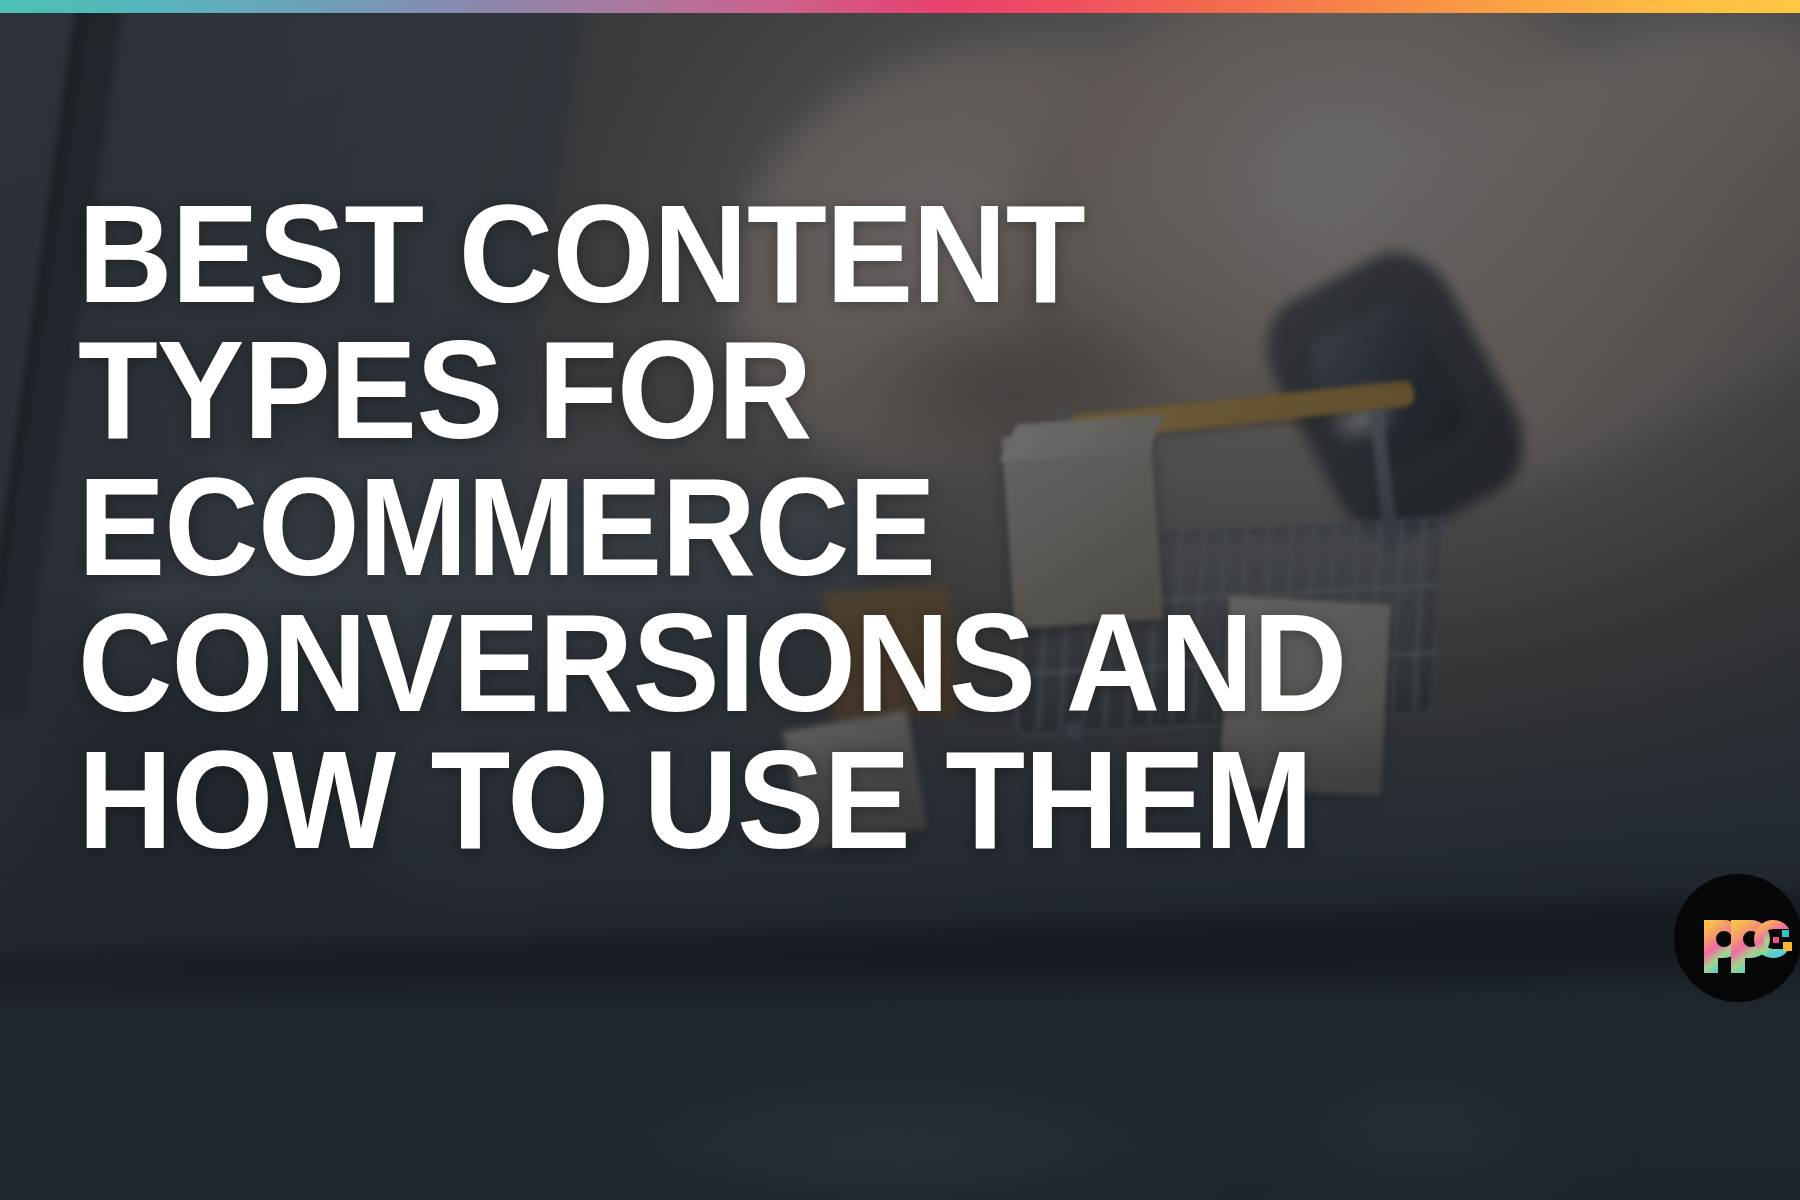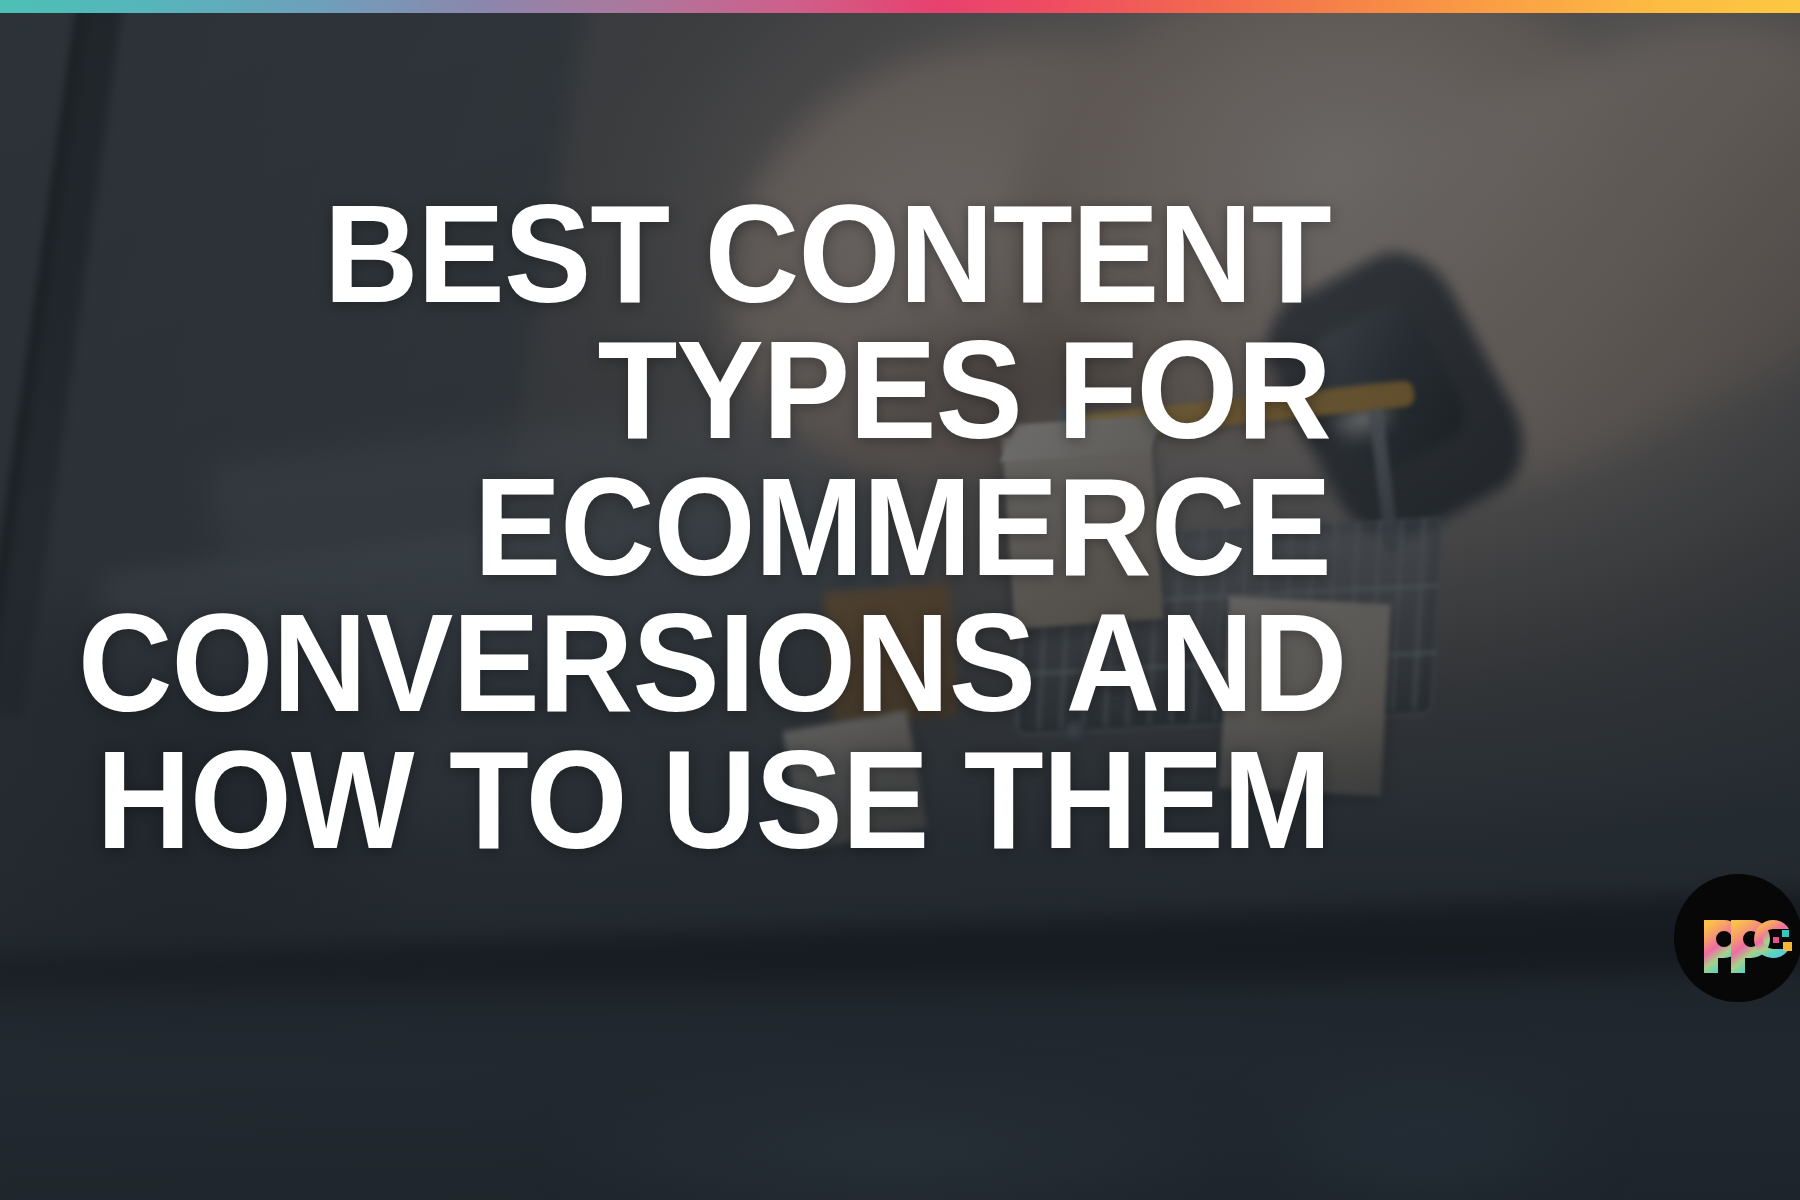--- a/index.html
+++ b/index.html
@@ -7,21 +7,20 @@
     padding: 0;
     background: #1a1d20;
   }
   #poster {
     position: relative;
     width: 1800px;
     height: 1200px;
     overflow: hidden;
     font-family: "Liberation Sans", sans-serif;
     background: #464d52;
-    text-align: right;
   }
 
   
   .photo {
     position: absolute;
     inset: 0;
     overflow: hidden;
   }
   .photo-layer { position: absolute; }
 

